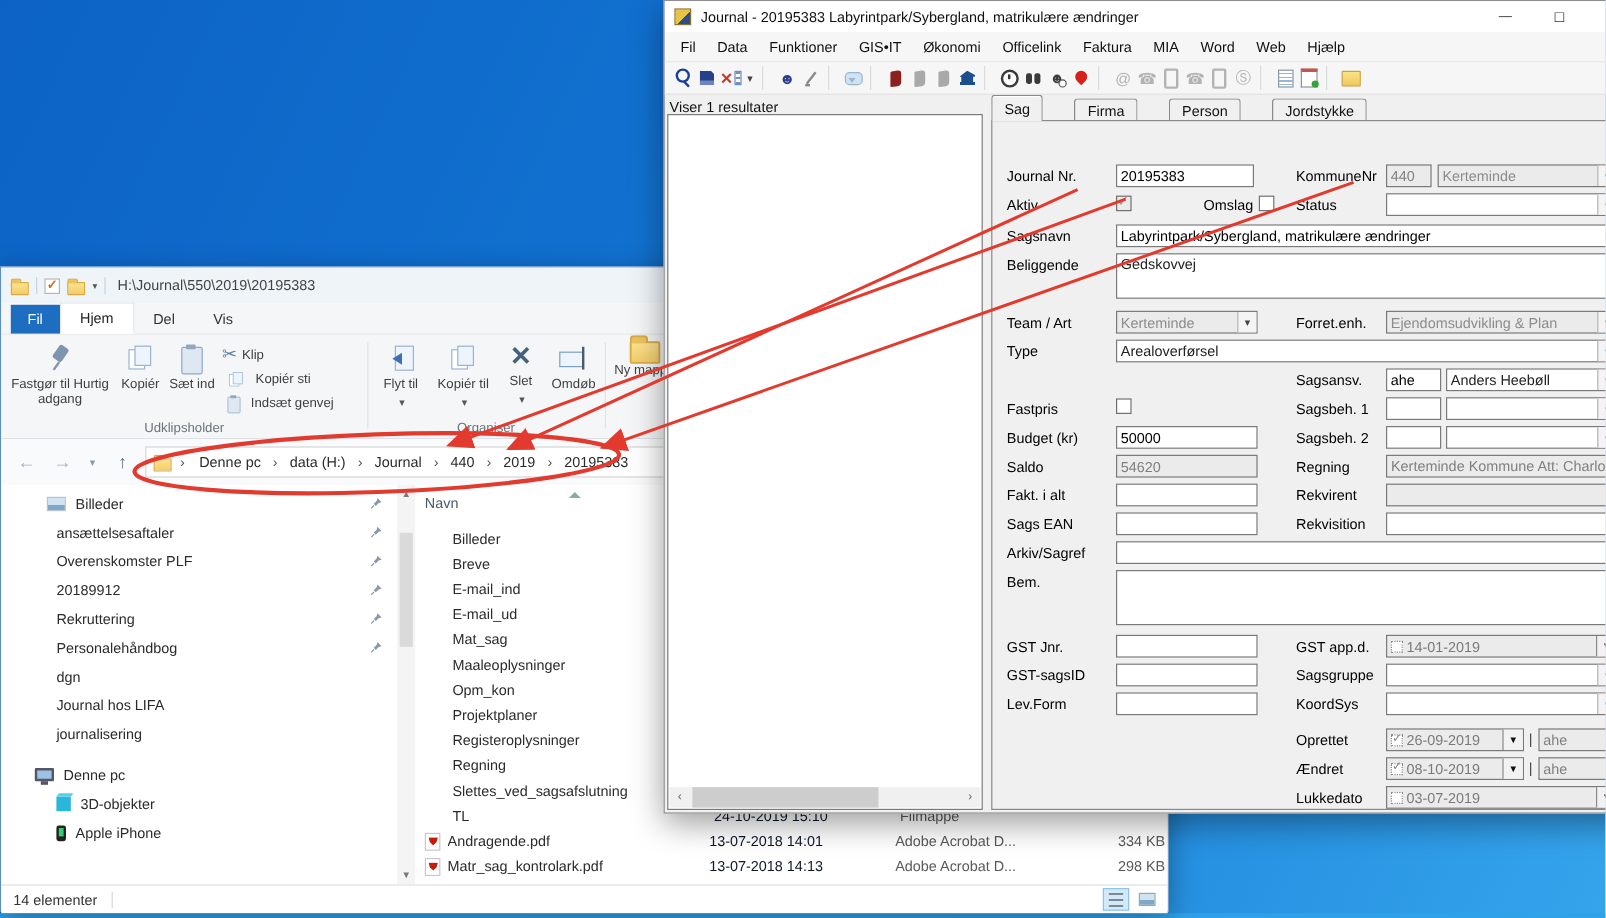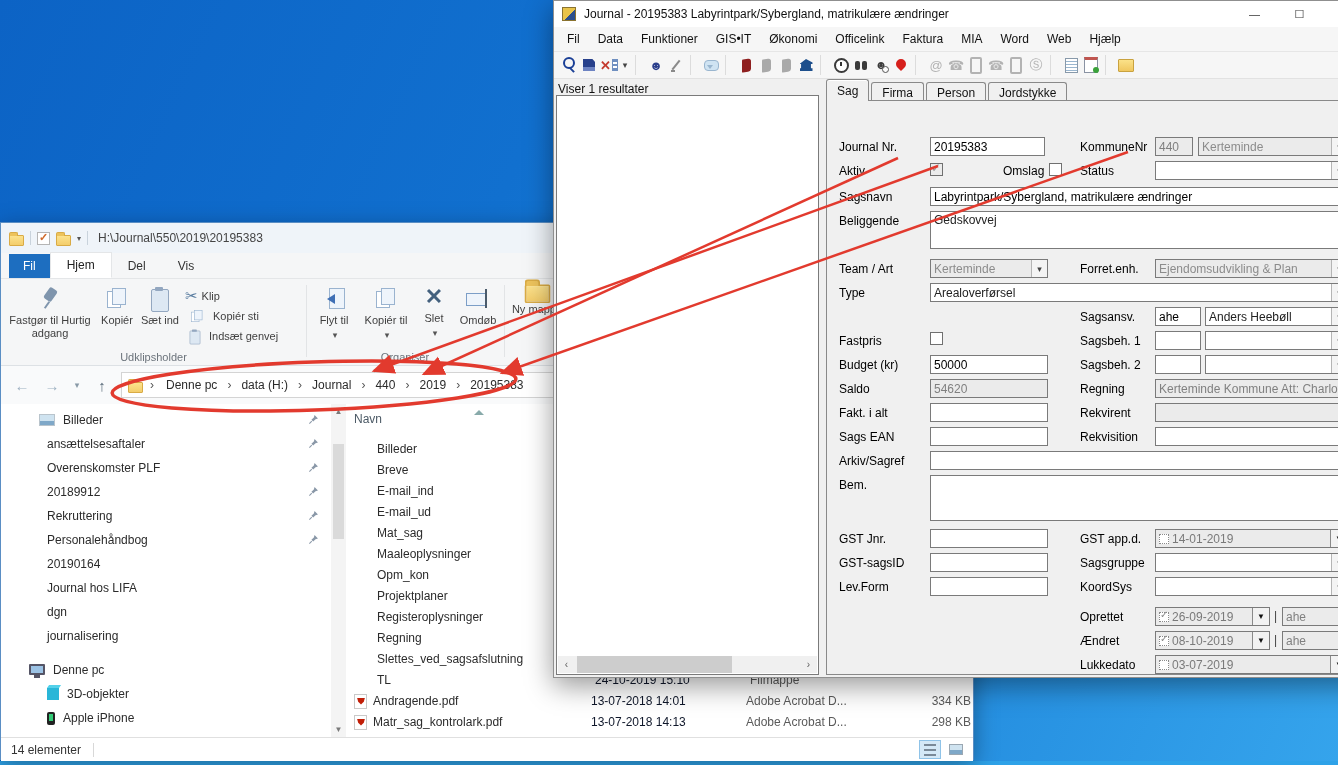--- a/index.html
+++ b/index.html
@@ -179,21 +179,21 @@
   .openfolder-icon::before { content:""; width:14px; height:11px; background:linear-gradient(#fbe289,#f0c75f);
                              border:1px solid #c9a23f; border-radius:1px; }
 
   .j-results-label { position:absolute; left:4px; top:81px; color:#111; }
   .j-results-box { position:absolute; left:2px; top:94px; width:263px; height:580px; background:#fff; border:1px solid #7a7a7a; }
   .j-hscroll { position:absolute; left:1px; bottom:1px; width:259px; height:17px; background:#f0f0f0; }
   .j-hscroll .harr { position:absolute; top:0; width:17px; height:17px; display:flex; align-items:center;
                      justify-content:center; color:#606060; font-size:10px; cursor:pointer; }
   .j-hscroll .hthumb { position:absolute; left:19px; top:0; width:155px; height:17px; background:#cdcdcd; cursor:pointer; }
 
-  .j-tabs { position:absolute; left:272px; top:78px; height:22px; display:flex; align-items:flex-end; }
+  .j-tabs { position:absolute; left:272px; top:78px; height:22px; display:flex; align-items:flex-end;gap:24px; }
   .jtab { height:19px; padding:3px 10px 0; background:#f0f0f0; border:1px solid #898989; border-bottom:none;
           border-radius:3px 3px 0 0; margin-right:2px; color:#111; cursor:pointer; }
   .jtab.active { height:22px; padding-top:4px; background:#f0f0f0; position:relative; z-index:2;
                  box-shadow:inset 0 1px 0 #fff; }
   .j-panel { position:absolute; left:272px; top:99px; width:537px; height:575px; background:#f0f0f0; border:1px solid #898989; }
 
   .jlbl { position:absolute; color:#000; white-space:nowrap; }
   .jfld { position:absolute; height:19px; border:1px solid #7a7a7a; background:#fff; font-family:"Liberation Sans",sans-serif;
           font-size:12px; padding:0 3px; color:#000; }
   .jfld.dis { background:#ebebeb; color:#808080; }
@@ -414,35 +414,30 @@
             <span class="sic folder-icon"></span>
             <span class="slabel">Personalehåndbog</span>
             <span class="pin">
               <svg width="11" height="11" viewBox="0 0 16 16">
                 <path d="M9.5 1.5 L14.5 6.5 L11 7.5 L7.5 11 L5 8.5 L8.5 5 Z" fill="#8a98a8"></path>
                 <path d="M5.5 10.5 L2 14" stroke="#8a98a8" stroke-width="1.5"></path>
               </svg>
             </span>
           </div>
 
+
           <div class="srow lvl1">
             <span class="sic folder-icon"></span>
-            <span class="slabel">20190164</span>
+            <span class="slabel">dgn</span>
 
           </div>
 
           <div class="srow lvl1">
             <span class="sic folder-icon"></span>
             <span class="slabel">Journal hos LIFA</span>
-
-          </div>
-
-          <div class="srow lvl1">
-            <span class="sic folder-icon"></span>
-            <span class="slabel">dgn</span>
 
           </div>
 
           <div class="srow lvl1">
             <span class="sic folder-icon"></span>
             <span class="slabel">journalisering</span>
 
           </div>
 
           <div class="srow lvl0 gap">

